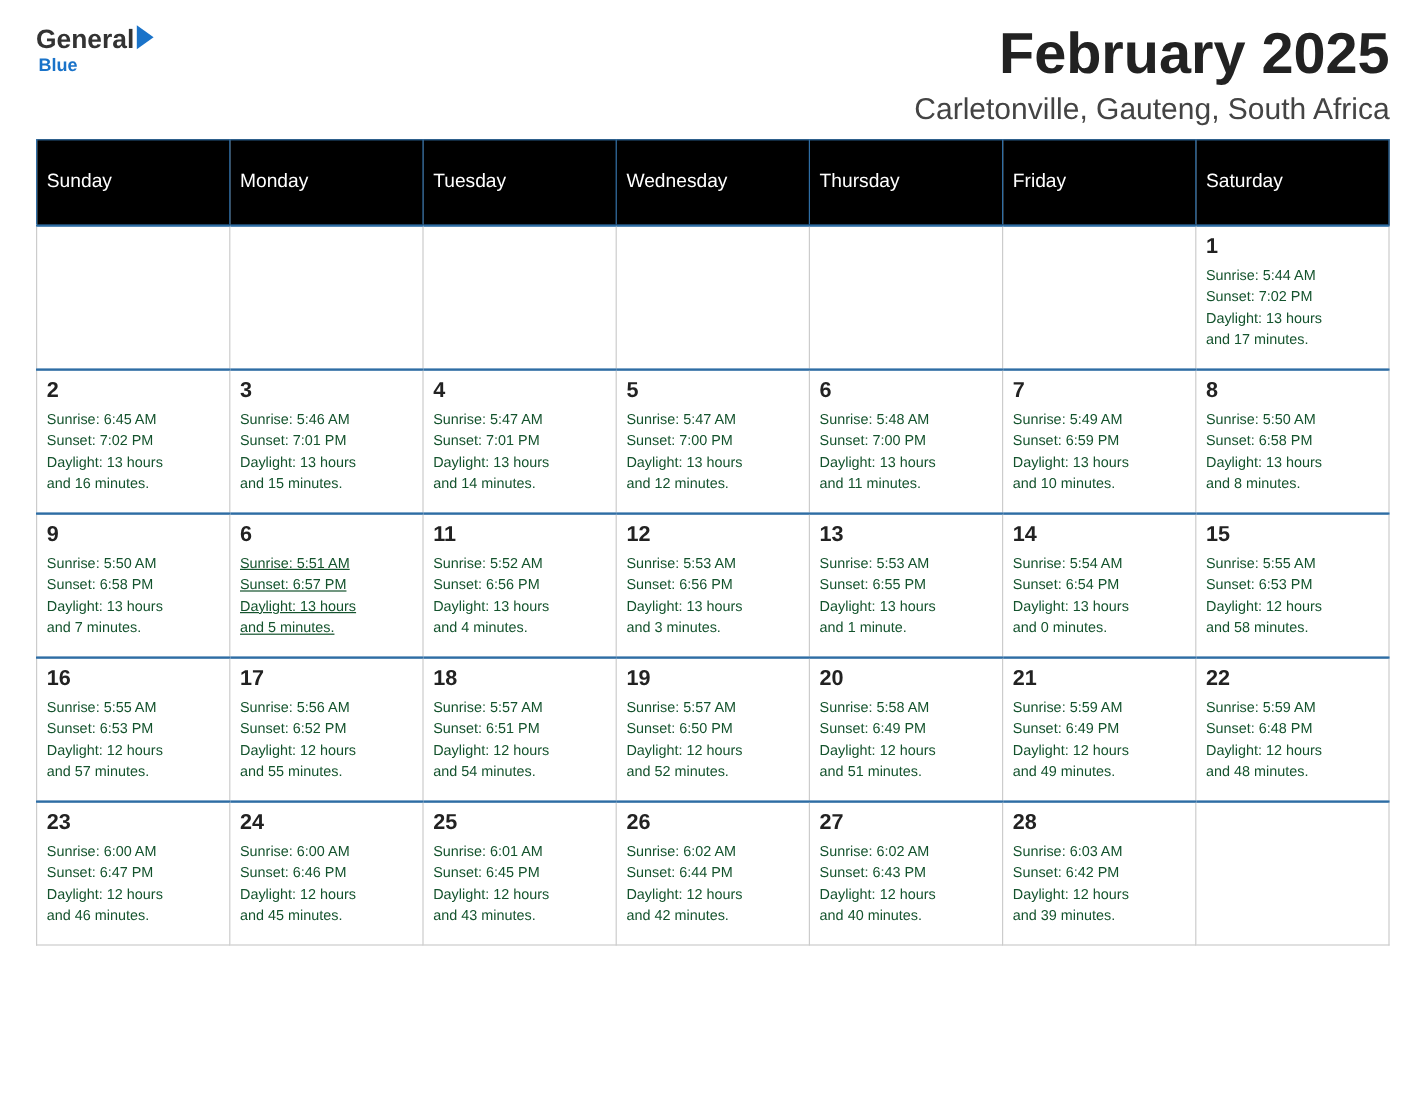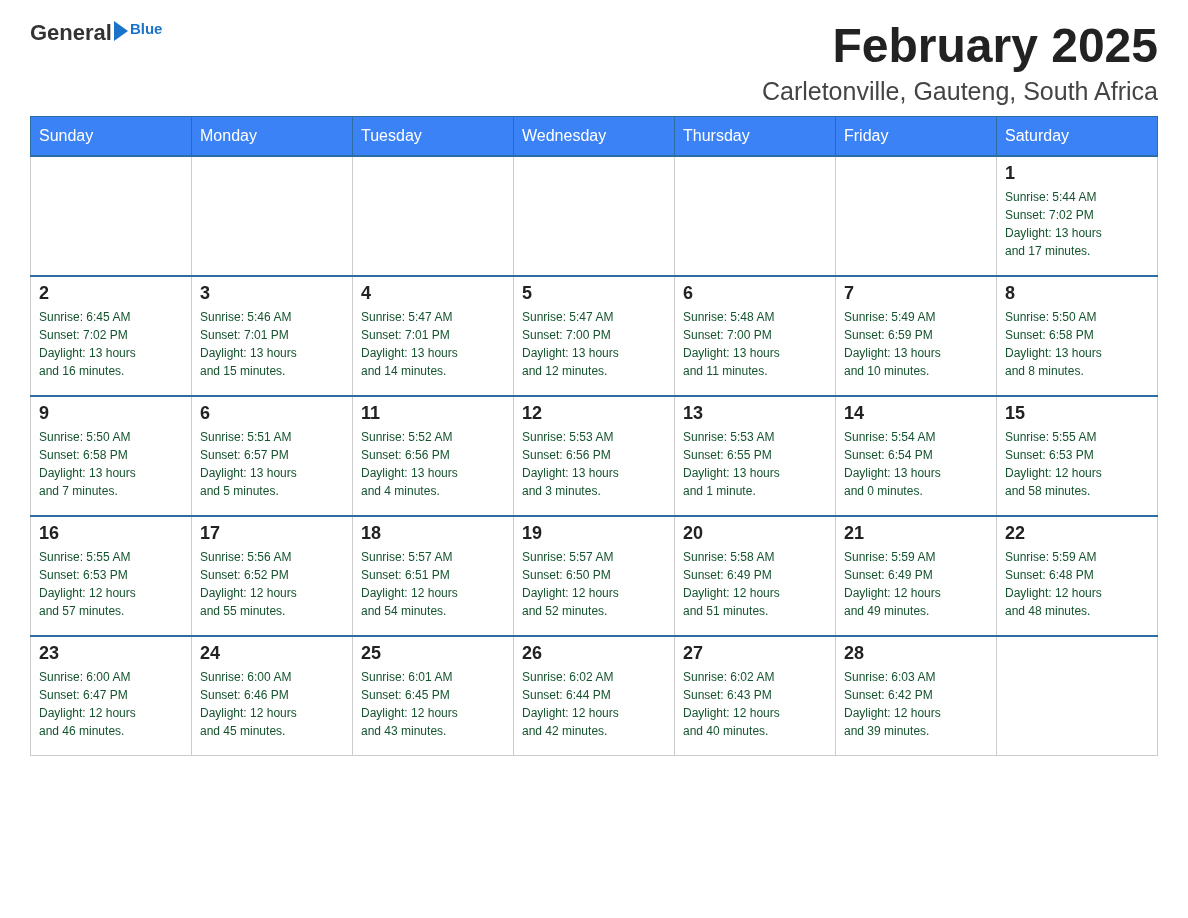--- a/index.html
+++ b/index.html
@@ -48,23 +48,23 @@
       font-size: 25px;
       color: #444;
       margin-top: 4px;
     }
     .calendar {
       width: 100%;
       border-collapse: collapse;
       margin-top: 10px;
     }
     .calendar th {
-      background-color: #3b82f6;
+      background-color: #000000;
       color: white;
-      padding: 10px 8px;
+      padding: 26px 8px;
       text-align: left;
       font-size: 16px;
       font-weight: normal;
       border: 1px solid #2e6da4;
     }
     .calendar td {
       vertical-align: top;
       border: 1px solid #ccc;
       padding: 6px 8px;
       width: 14.28%;
@@ -83,20 +83,21 @@
     .day-info {
       font-size: 12px;
       color: #14532d;
       line-height: 1.5;
     }
     .empty-cell {
       background: #fff;
     }
     .logo-wrapper {
       display: flex;
+      flex-direction: column;
       align-items: flex-start;
     }
     .logo-line1 {
       display: flex;
       align-items: center;
     }
     .logo-line2 {
       display: flex;
       align-items: center;
       gap: 2px;
@@ -204,21 +205,21 @@
       <tr class="week-row">
         <td>
           <div class="day-number">9</div>
           <div class="day-info" style="white-space: pre-line;">Sunrise: 5:50 AM
 Sunset: 6:58 PM
 Daylight: 13 hours
 and 7 minutes.</div>
         </td>
         <td>
           <div class="day-number">6</div>
-          <div class="day-info" style="white-space: pre-line;">Sunrise: 5:51 AM
+          <div class="day-info" style="white-space: pre-line; text-decoration: underline;">Sunrise: 5:51 AM
 Sunset: 6:57 PM
 Daylight: 13 hours
 and 5 minutes.</div>
         </td>
         <td>
           <div class="day-number">11</div>
           <div class="day-info" style="white-space: pre-line;">Sunrise: 5:52 AM
 Sunset: 6:56 PM
 Daylight: 13 hours
 and 4 minutes.</div>

